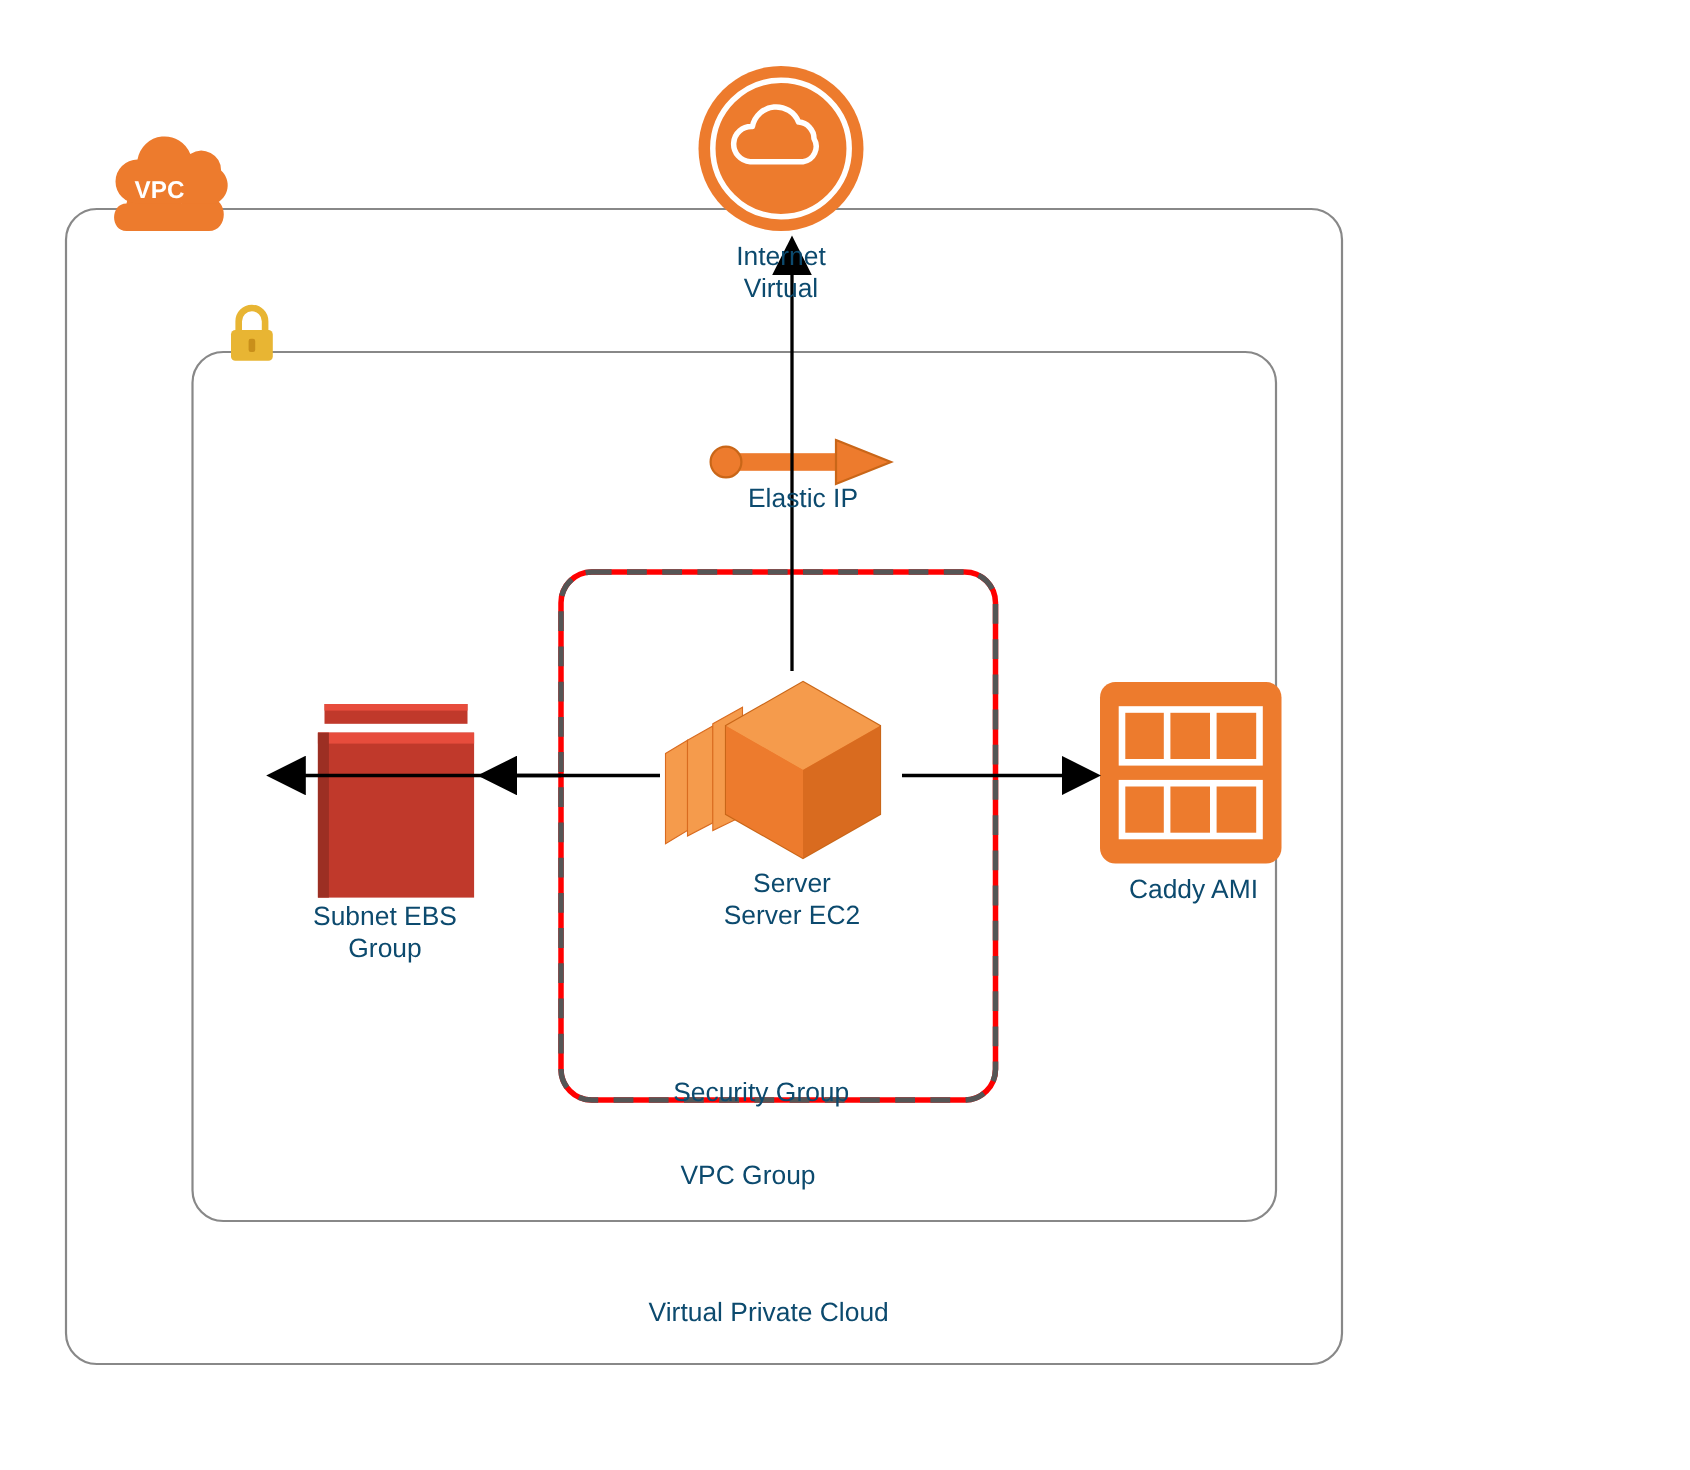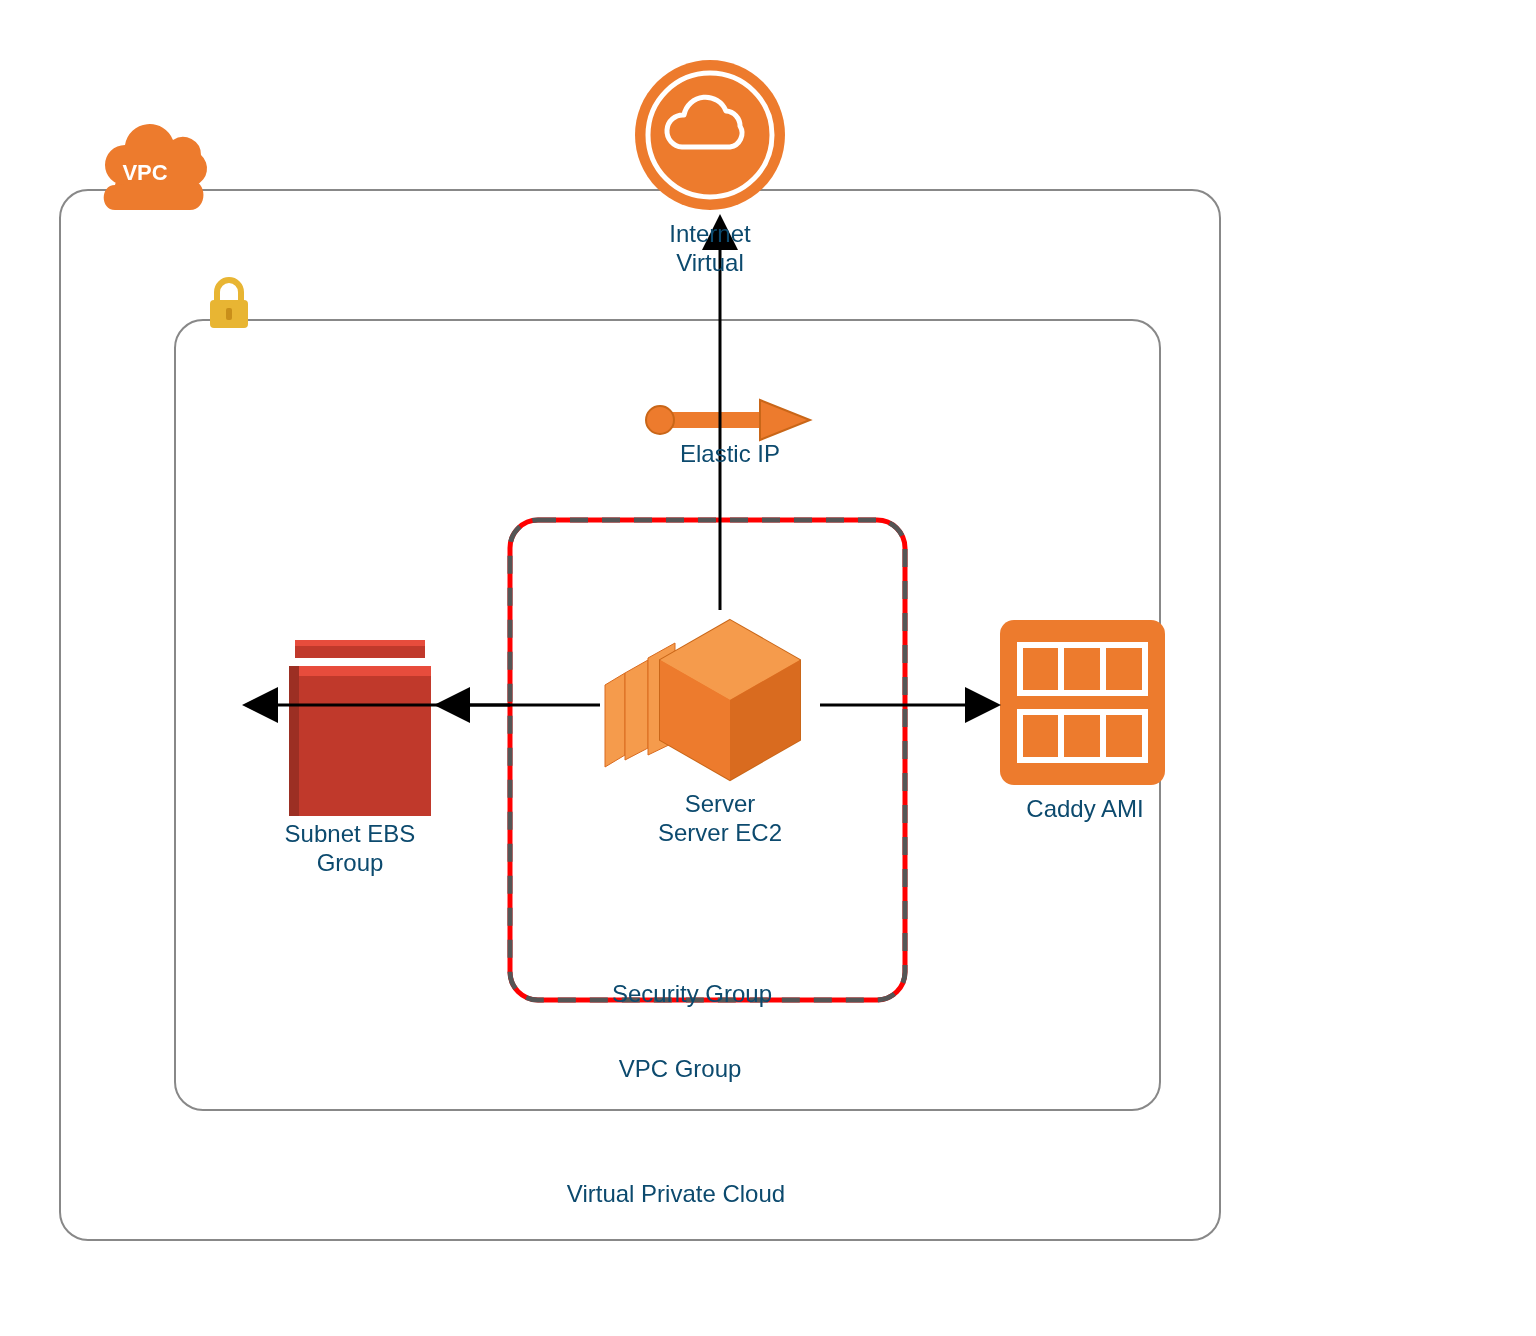--- a/index.html
+++ b/index.html
@@ -153,15 +153,15 @@
 </div>
 
 <div class="abs label" style="left:572px; top:940px; width:240px;margin-top:40px;">
   <span>Security Group</span>
 </div>
 
 <div class="abs label" style="left:560px; top:1055px; width:240px;">
   <span>VPC Group</span>
 </div>
 
-<div class="abs label" style="left:516px; top:1180px; width:320px;">
+<div class="abs label" style="left:488px; top:1180px; width:320px;text-align:right;">
   <span>Virtual Private Cloud</span>
 </div>
 
 </body></html>

